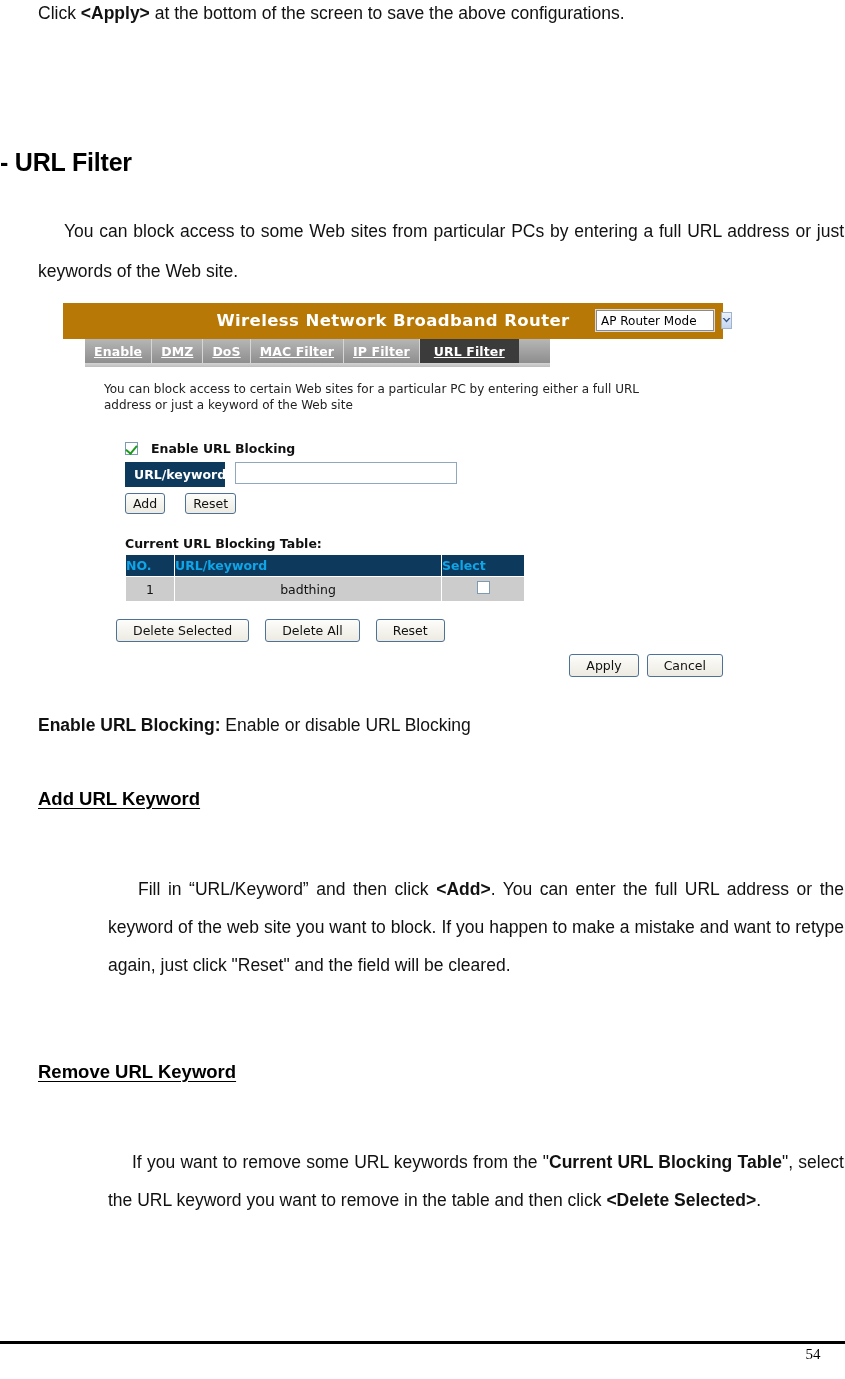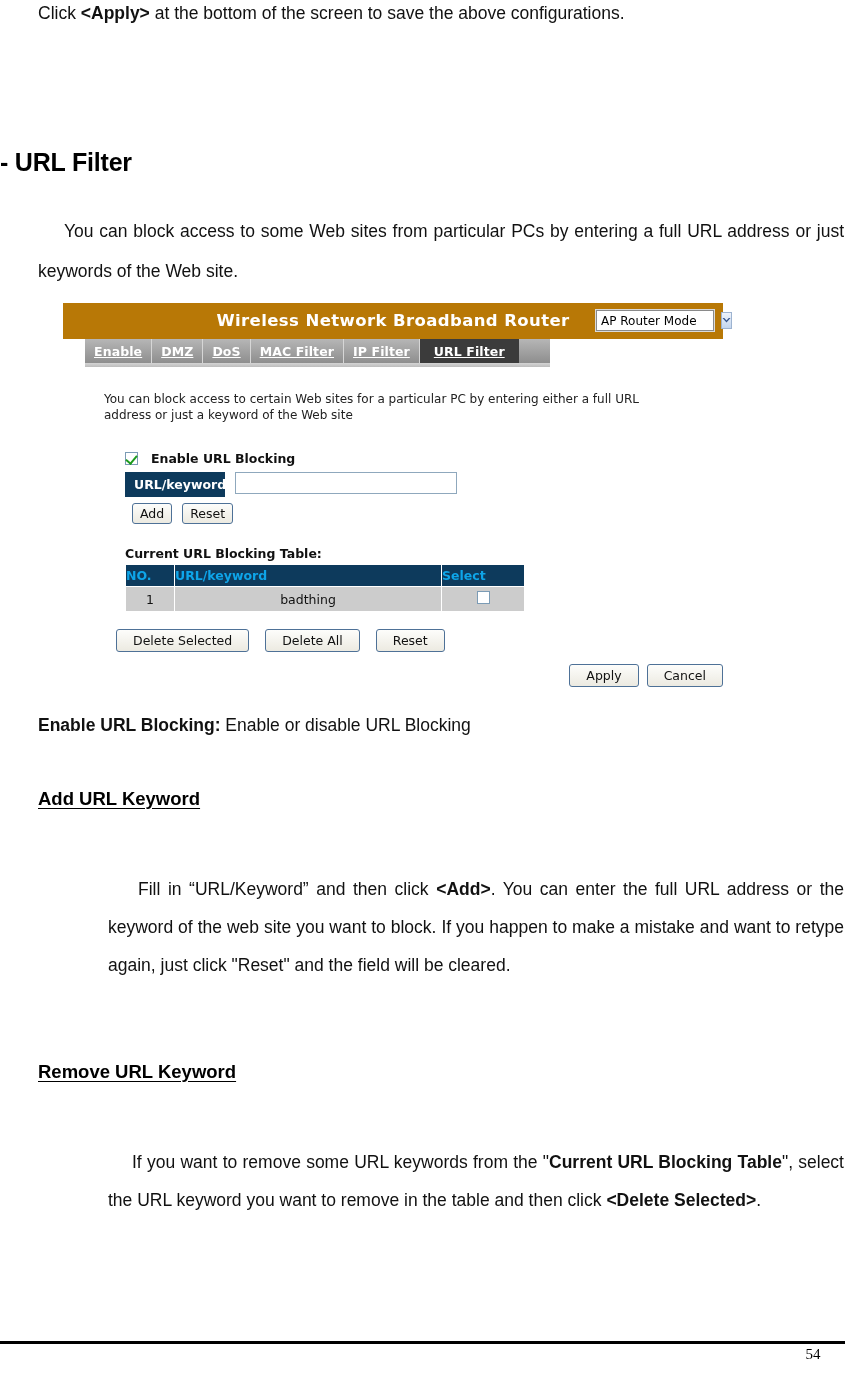--- a/index.html
+++ b/index.html
@@ -209,21 +209,21 @@
   .tabbar-underline {
     position: relative;
     margin-left: 22px;
     width: 465px;
     height: 4px;
     background: linear-gradient(#d4d4d4, #bdbdbd);
   }
 
   .shot-body {
     position: relative;
-    padding: 24px 0 0 41px;
+    padding: 14px 0 0 41px;
     font-family: "DejaVu Sans", sans-serif;
   }
 
   .shot-desc {
     font-size: 12px;
     line-height: 16px;
     color: #222;
     width: 540px;
   }
 
@@ -279,23 +279,23 @@
     margin-left: 10px;
     width: 222px;
     height: 22px;
     background: #ffffff;
     border: 1px solid #8fa8bd;
     box-sizing: border-box;
   }
 
   .btn-row {
     margin-top: 6px;
-    margin-left: 28px;
-    display: flex;
-    gap: 10px;
+    margin-left: 21px;
+    display: flex;
+    gap: 20px;
     align-items: center;
   }
   .btn {
     background: linear-gradient(#fdfdfb, #eceae1);
     border: 1px solid #4e7197;
     border-radius: 3px;
     font-size: 12.5px;
     color: #111;
     padding: 2px 7px;
     min-width: 28px;

